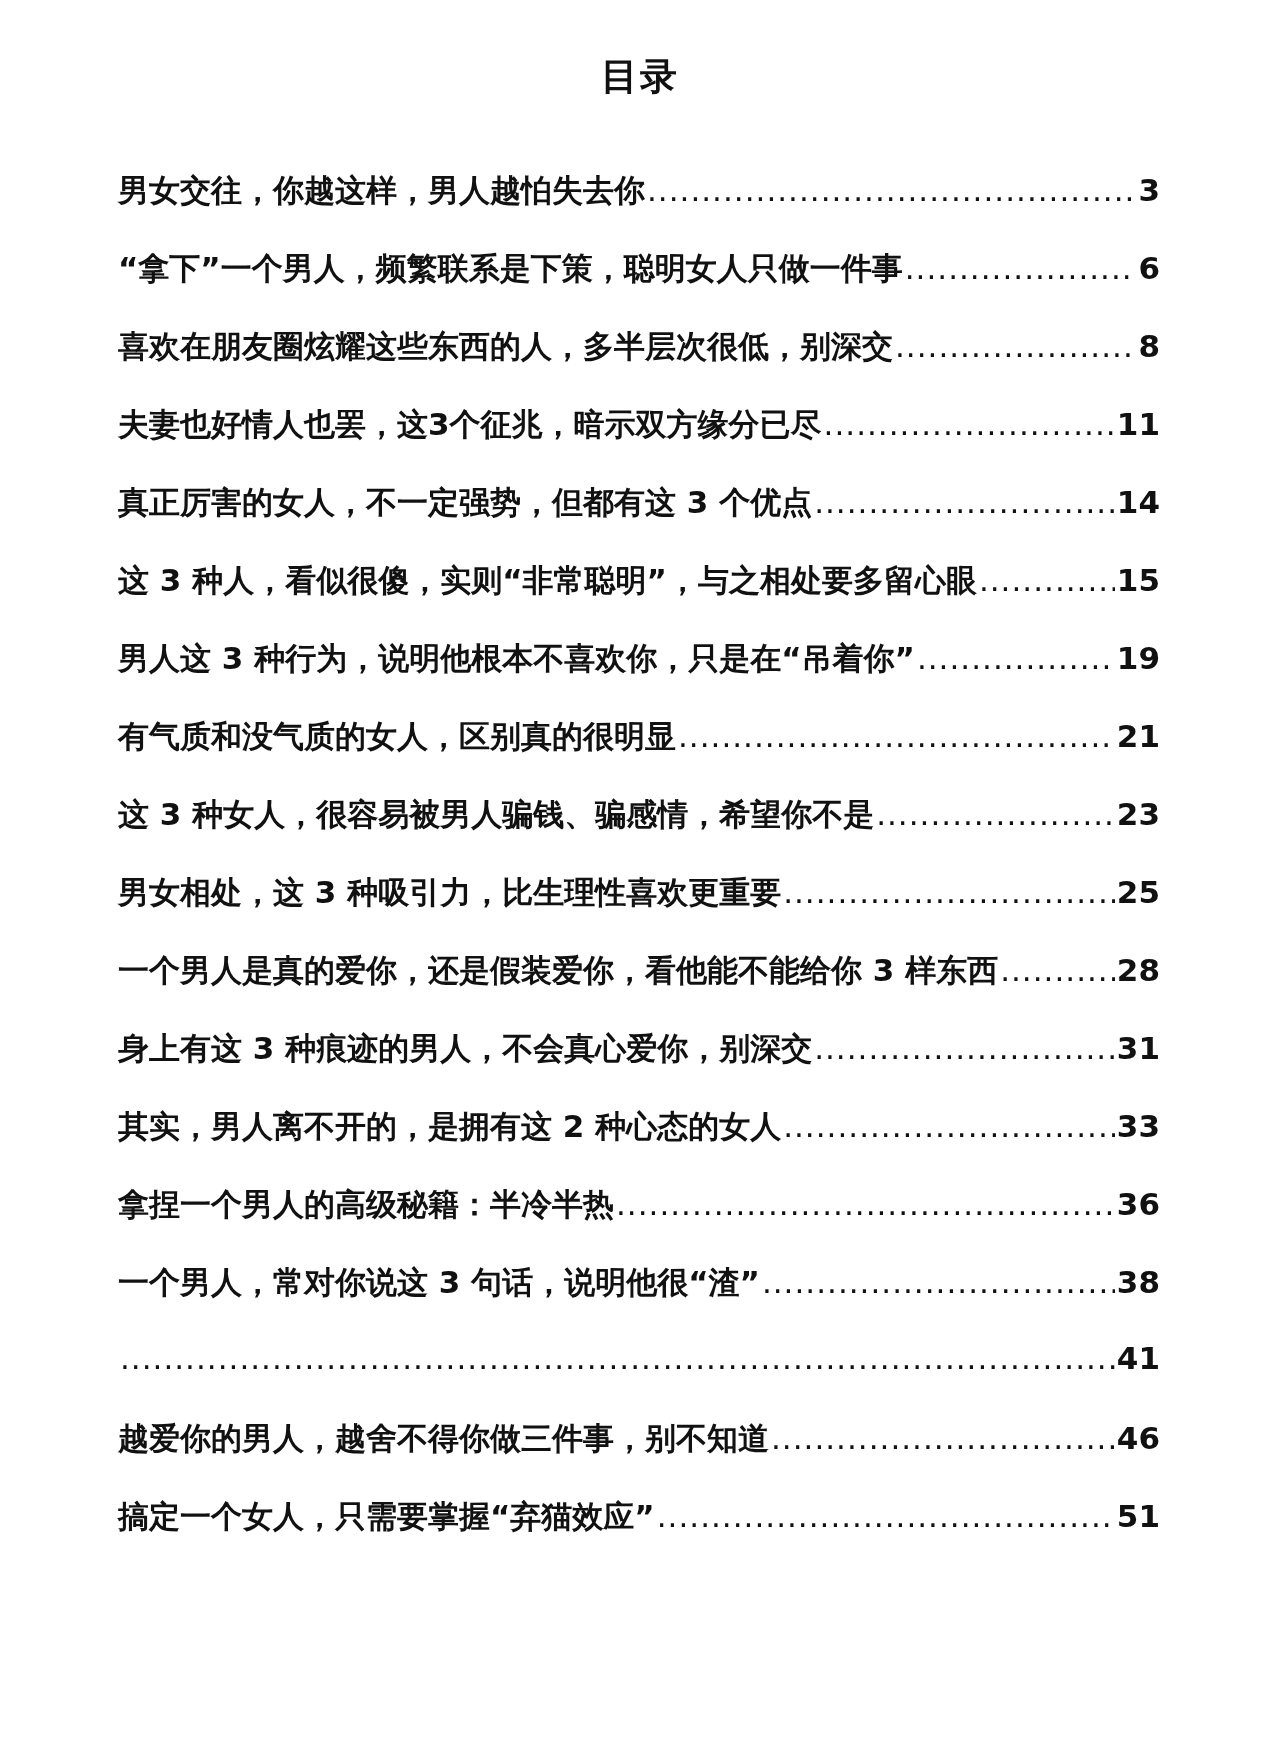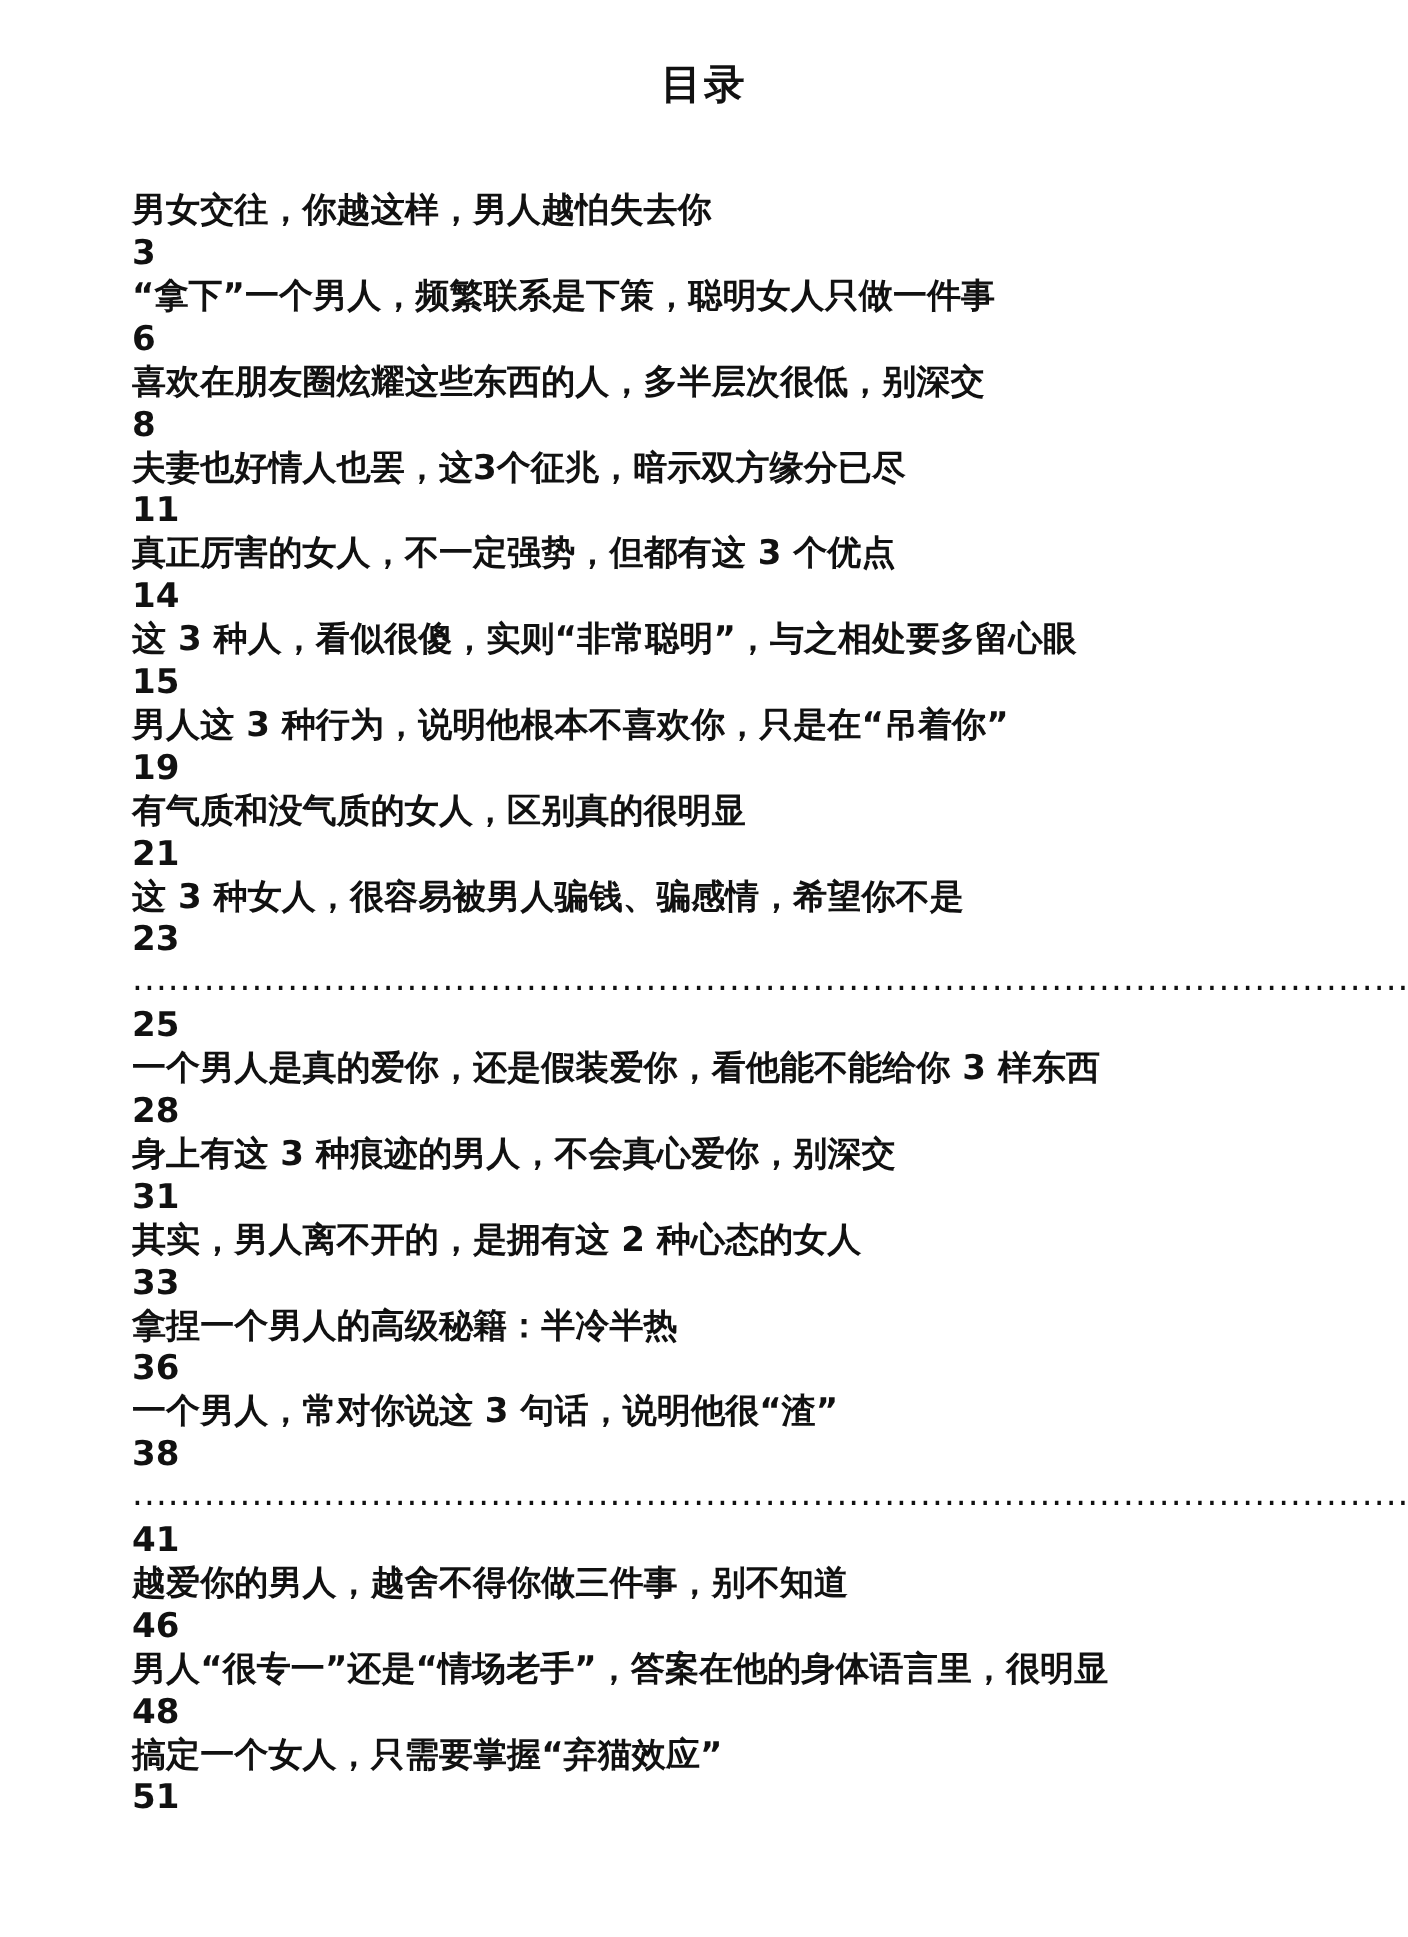--- a/index.html
+++ b/index.html
@@ -1,19 +1,19 @@
 <!DOCTYPE html>
 <html><head>
 <meta charset="utf-8">
 <style>
   html,body{margin:0;padding:0;background:#fff;}
   body{width:1280px;height:1761px;position:relative;overflow:hidden;font-family:"DejaVu Sans",sans-serif;color:#111;}
   .title{position:absolute;top:52px;left:0;width:100%;text-align:center;font-size:37px;font-weight:bold;letter-spacing:2px;}
   .toc{position:absolute;top:170px;left:118px;width:1042px;}
-  .row{display:flex;align-items:baseline;height:78px;font-size:31px;font-weight:bold;white-space:nowrap;flex-direction:column;}
+  .row{display:flex;align-items:baseline;height:78px;font-size:31px;font-weight:bold;white-space:nowrap;}
   .row .t{flex:0 0 auto;}
   .row .d{flex:1 1 auto;overflow:hidden;margin:0 2px;letter-spacing:1px;font-weight:normal;}
   .row .d::after{content:"................................................................................................................................................................................................................................";}
   .row .p{flex:0 0 auto;}
 </style>
 </head>
 <body>
 
 <div class="title">目录</div>
 
@@ -57,20 +57,21 @@
       <span class="t">有气质和没气质的女人，区别真的很明显</span>
       <span class="d"></span>
       <span class="p">21</span>
     </div>
   <div class="row">
       <span class="t">这 3 种女人，很容易被男人骗钱、骗感情，希望你不是</span>
       <span class="d"></span>
       <span class="p">23</span>
     </div>
   <div class="row">
+      <span class="t">男女相处，这 3 种吸引力，比生理性喜欢更重要</span>
       <span class="d"></span>
       <span class="p">25</span>
     </div>
   <div class="row">
       <span class="t">一个男人是真的爱你，还是假装爱你，看他能不能给你 3 样东西</span>
       <span class="d"></span>
       <span class="p">28</span>
     </div>
   <div class="row">
       <span class="t">身上有这 3 种痕迹的男人，不会真心爱你，别深交</span>
@@ -95,22 +96,17 @@
   <div class="row">
       <span class="d"></span>
       <span class="p">41</span>
     </div>
   <div class="row">
       <span class="t">越爱你的男人，越舍不得你做三件事，别不知道</span>
       <span class="d"></span>
       <span class="p">46</span>
     </div>
   <div class="row">
-      <span class="t">男人“很专一”还是“情场老手”，答案在他的身体语言里，很明显</span>
-      <span class="d"></span>
-      <span class="p">48</span>
-    </div>
-  <div class="row">
       <span class="t">搞定一个女人，只需要掌握“弃猫效应”</span>
       <span class="d"></span>
       <span class="p">51</span>
     </div>
 </div>
 
 </body></html>

